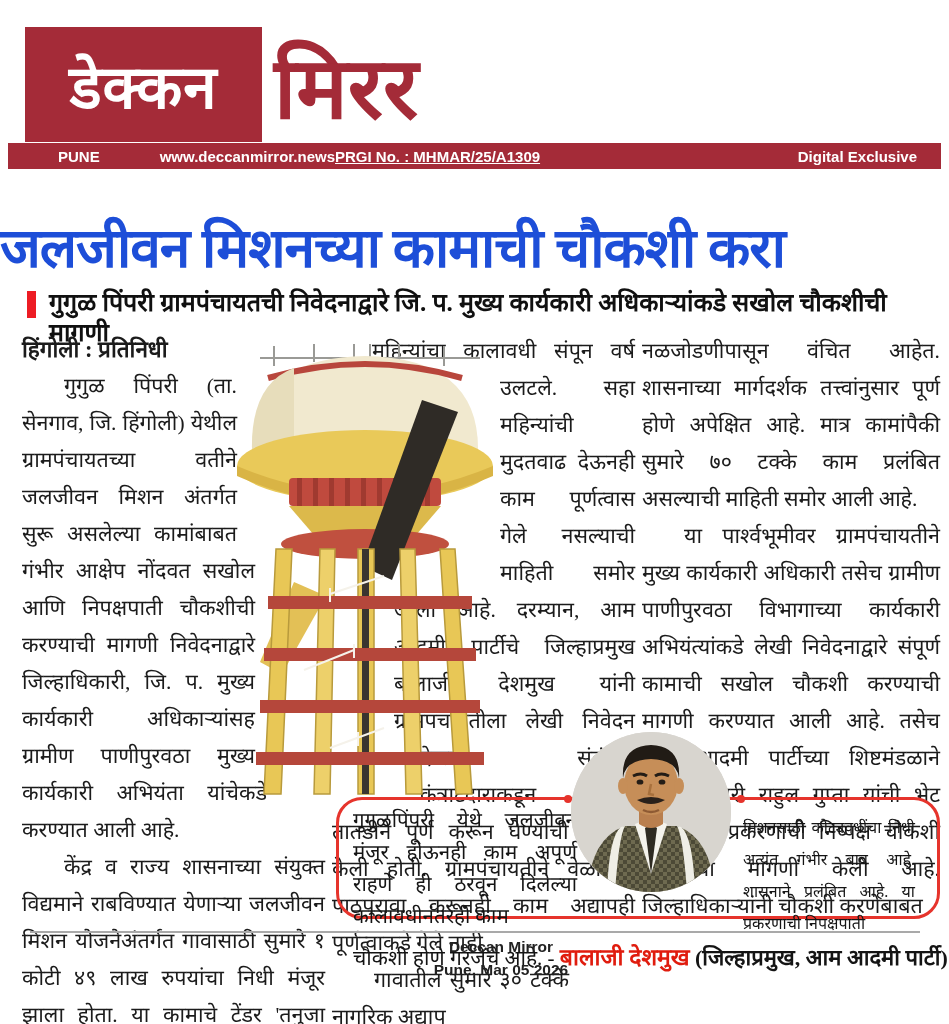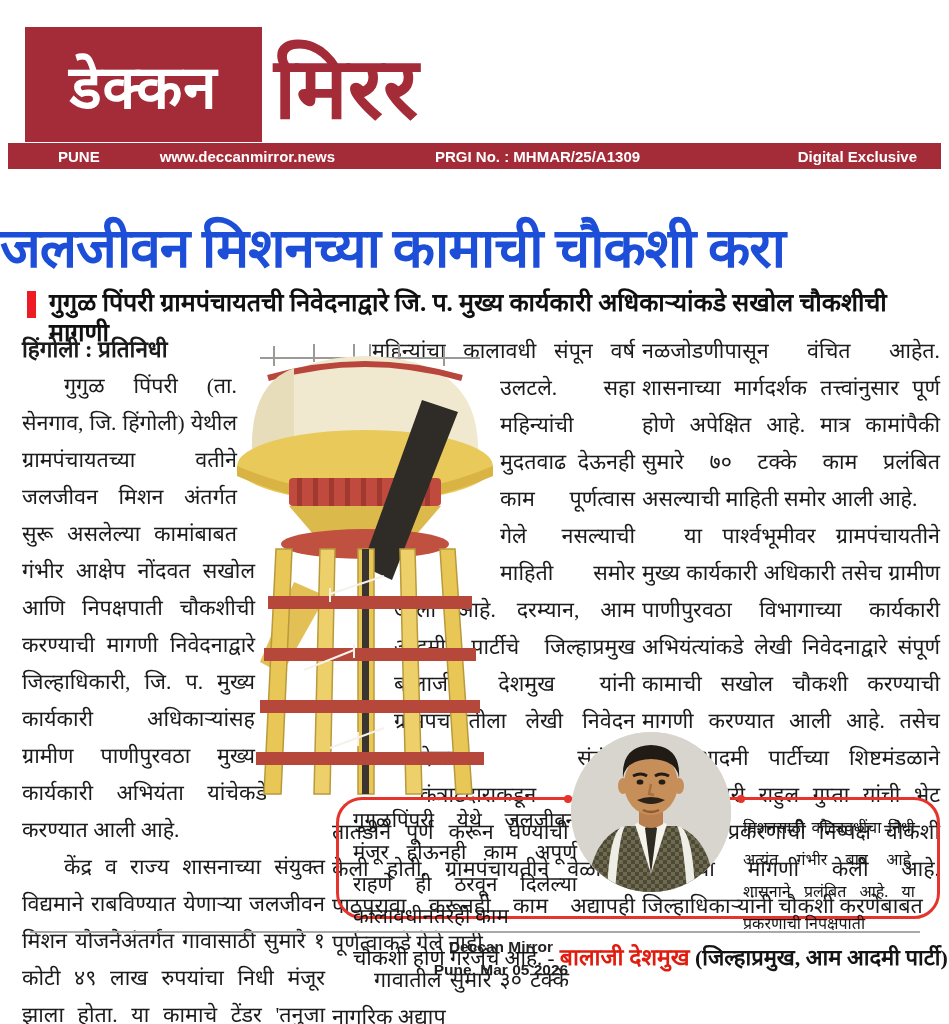--- a/index.html
+++ b/index.html
@@ -10,21 +10,21 @@
   .logo-box{position:absolute;left:25px;top:27px;width:237px;height:115px;background:var(--brand);
             display:flex;align-items:center;justify-content:center;}
   .logo-box span{color:#fff;font-size:60px;font-weight:bold;letter-spacing:1px;}
   .logo-rest{position:absolute;left:274px;top:26px;height:116px;display:flex;align-items:center;
              color:var(--brand);font-size:86px;font-weight:bold;}
   .info-bar{position:absolute;left:8px;top:143px;width:933px;height:26px;background:var(--brand);
             display:flex;align-items:center;color:#fff;font-family:"Liberation Sans",sans-serif;
             font-weight:bold;font-size:15px;}
   .info-bar .city{margin-left:50px;}
   .info-bar .site{margin-left:60px;}
-  .info-bar .prgi{margin-left:100px;}
+  .info-bar .prgi{text-decoration:underline;}
   .info-bar .edition{margin-left:auto;margin-right:24px;}
 
   
   .headline{position:absolute;left:0;top:180px;width:100%;text-align:left;
             font-size:55px;line-height:1.15;font-weight:800;color:#1d4ed8;letter-spacing:-1px;}
   .subhead{position:absolute;left:27px;top:288px;width:902px;display:flex;align-items:flex-start;
            font-size:25px;font-weight:bold;line-height:1.2;color:#101010;}
   .subhead .marker{flex:0 0 9px;height:27px;background:var(--accent);margin:3px 13px 0 0;}
 
   

